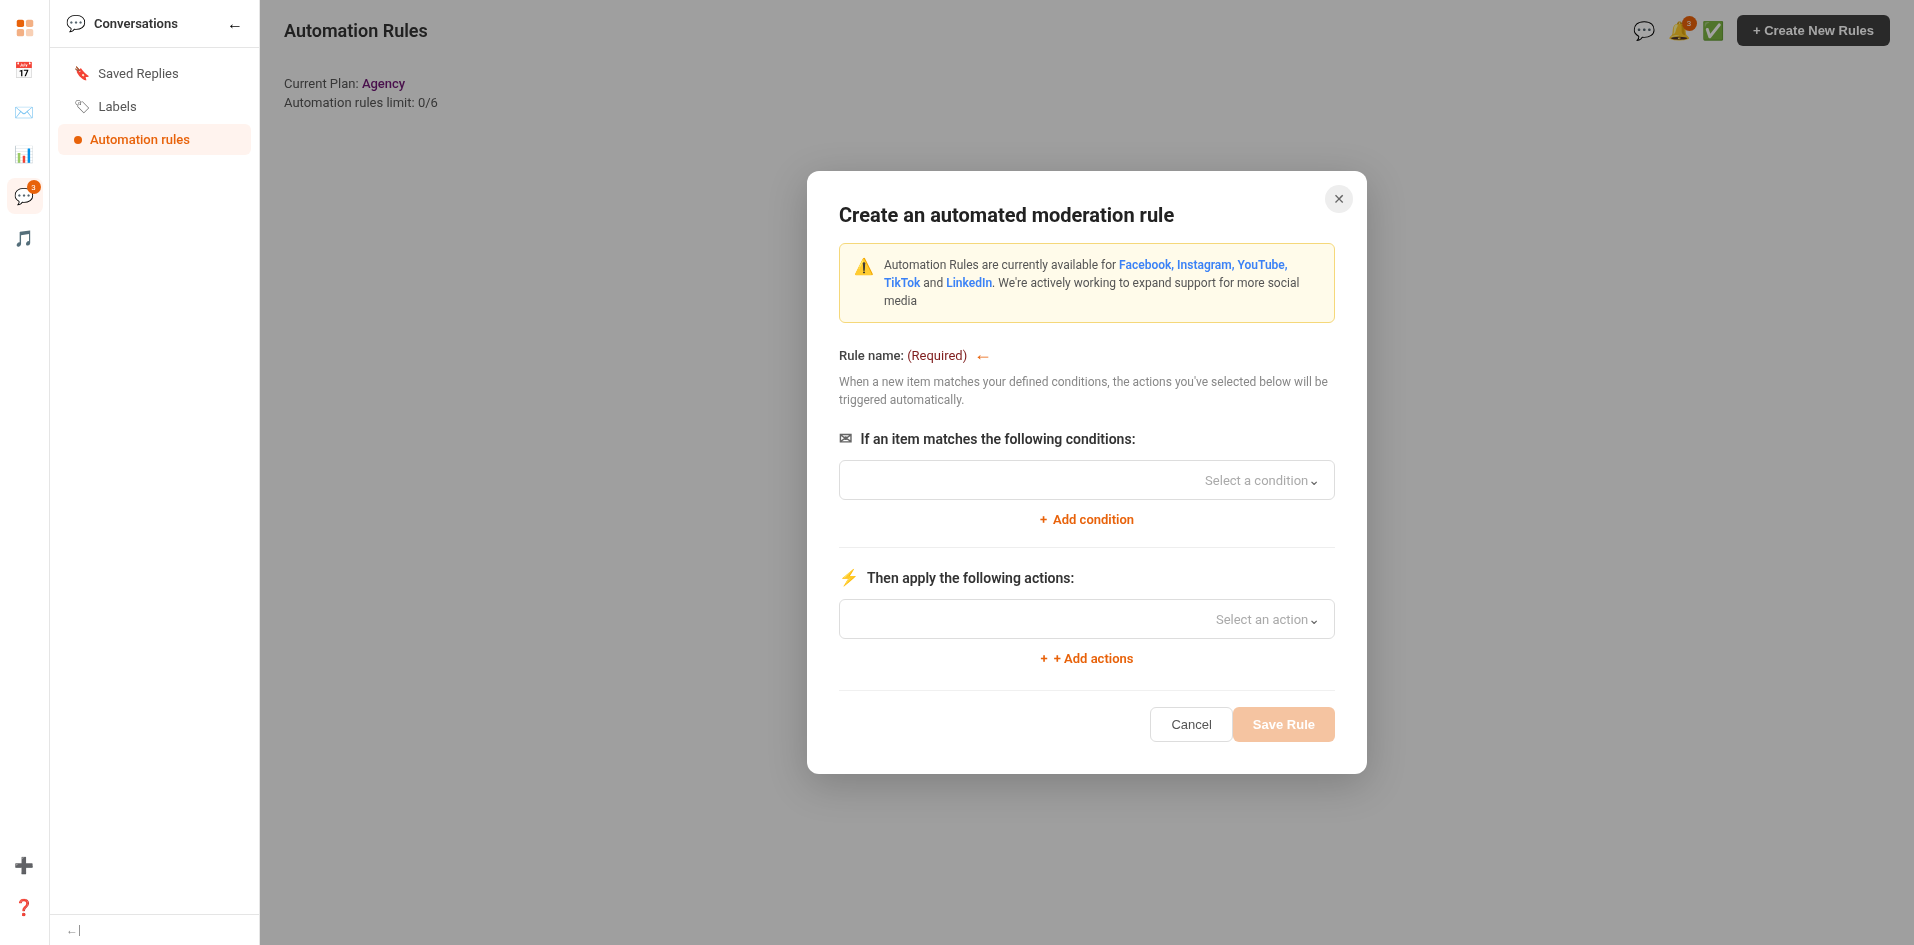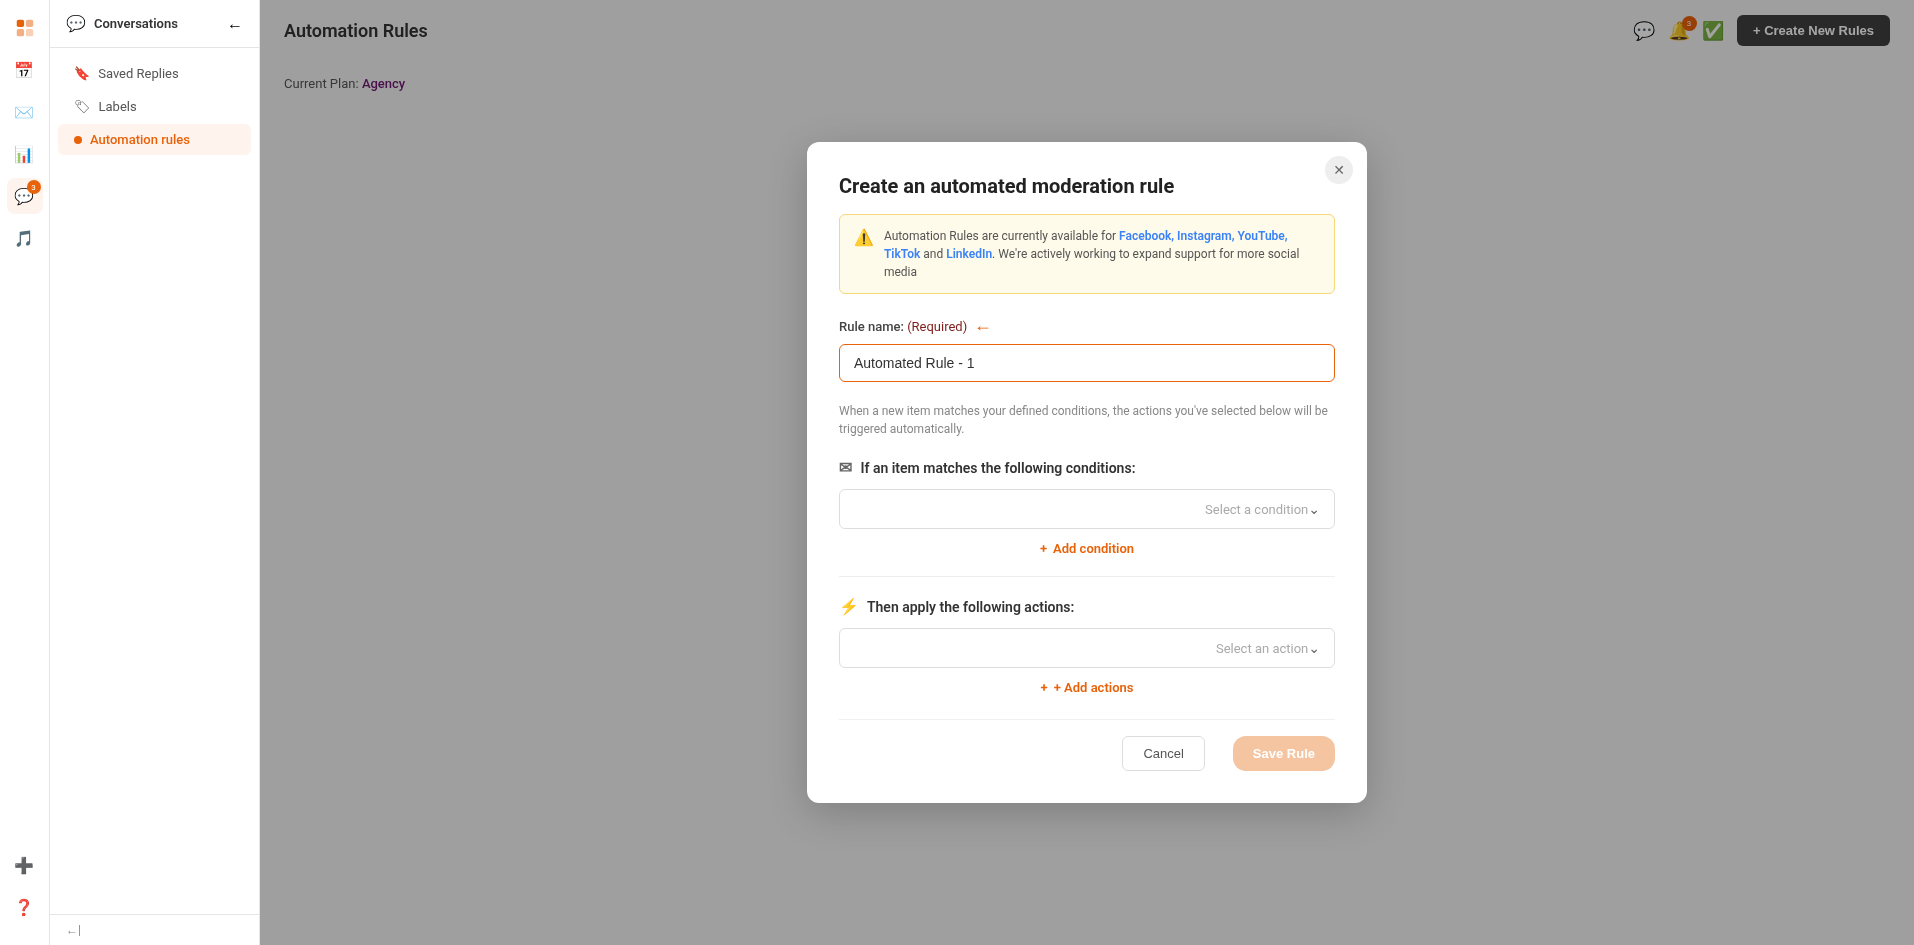--- a/index.html
+++ b/index.html
@@ -226,39 +226,39 @@
       justify-content: center;
       margin-bottom: 20px;
     }
 
     .divider { height: 1px; background: #eee; margin-bottom: 20px; }
 
     
     .modal-footer {
       display: flex;
       justify-content: flex-end;
-      gap: 28px;
+      gap: 0;
       margin-top: 24px;
       padding-top: 16px;
       border-top: 1px solid #f0f0f0;
     }
     .btn-cancel {
       background: #fff;
       border: 1px solid #ddd;
       border-radius: 6px;
       padding: 9px 20px;
       font-size: 13px;
       color: #555;
       cursor: pointer;
       font-weight: 500;
     }
     .btn-save {
       background: #f5c4a1;
       border: none;
-      border-radius: 13px;
+      border-radius: 6px;
       padding: 9px 20px;
       font-size: 13px;
       color: #fff;
       cursor: pointer;
       font-weight: 600;
     }
   </style>
 </head>
 <body>
 
@@ -329,20 +329,24 @@
       </div>
       <button class="create-btn">+ Create New Rules</button>
     </div>
   </div>
 
   <div class="page-content">
     <div class="plan-info">
       <span>Current Plan:</span>
       <span class="plan-name">Agency</span>
     </div>
+    <div class="limit-info">
+      <span>Automation rules limit:</span>
+      <span>0/6</span>
+    </div>
   </div>
 
   <div class="overlay">
     <div class="modal">
       <button class="modal-close">✕</button>
 
       <div class="modal-title">Create an automated moderation rule</div>
 
       
       <div class="warning-banner">
@@ -351,21 +355,20 @@
           <span>Automation Rules are currently available for </span><span class="link">Facebook, Instagram, YouTube, TikTok</span><span> and </span><span class="link">LinkedIn</span><span>. We're actively working to expand support for more social media</span>
         </div>
       </div>
 
       
       <div class="form-label">
         <span>Rule name:</span>
         <span class="required">(Required)</span>
         &nbsp;<span class="arrow-indicator">←</span>
       </div>
-      <input class="form-input" type="text" value="Automated Rule - 1" style="">
 
       <div class="desc-text">When a new item matches your defined conditions, the actions you've selected below will be triggered automatically.</div>
 
       
       <div class="section-header">
         <span class="section-icon">✉</span>
         <span>If an item matches the following conditions:</span>
       </div>
 
       <div class="select-dropdown">

